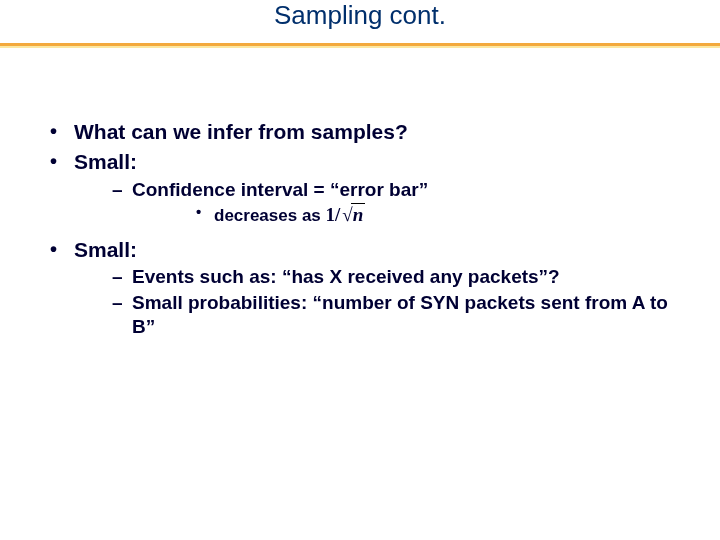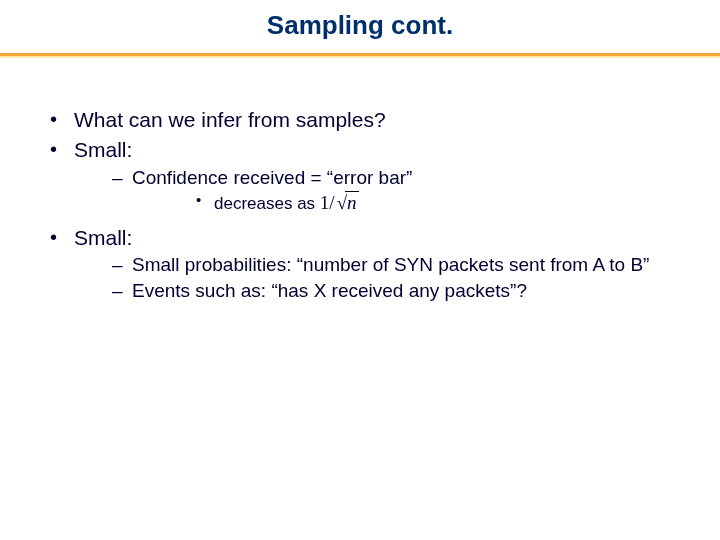--- a/index.html
+++ b/index.html
@@ -12,23 +12,23 @@
     overflow: hidden;
   }
   .slide {
     width: 100%;
     height: 100%;
     padding: 0;
   }
   .title {
     text-align: center;
     font-size: 26px;
-    font-weight: bold;
+    font-weight: normal;
     color: #002f6c;
-    padding-top: 10px;
+    padding-top: 0;
     padding-bottom: 10px;
   }
   .rule {
     width: 100%;
     height: 6px;
     position: relative;
     margin-top: 2px;
   }
   .rule .bar-orange {
     position: absolute;
@@ -36,23 +36,24 @@
     height: 3px;
     background: #f3a93c;
   }
   .rule .bar-yellow {
     position: absolute;
     left: 0; right: 0; top: 3px;
     height: 2px;
     background: #fbe7a1;
   }
   .content {
-    padding: 48px 40px 0 40px;
+    padding: 70px 40px 0 40px;
     font-size: 21px;
     line-height: 1.25;
+    font-weight: bold;
   }
   ul { list-style: none; }
   .lvl1 > li {
     position: relative;
     padding-left: 34px;
     margin-bottom: 4px;
   }
   .lvl1 > li::before {
     content: "•";
     position: absolute;
@@ -124,34 +125,34 @@
     <div class="bar-yellow"></div>
   </div>
 
   <div class="content">
     <ul class="lvl1">
       <li><span>What can we infer from samples?</span></li>
       <li>
         <span>Small:</span>
         <ul class="lvl2">
           <li>
-            <span>Confidence received = “error bar”</span>
+            <span>Confidence interval = “error bar”</span>
             <ul class="lvl3">
               <li>
                 <span>decreases as  </span>
                 <span class="formula">
                   <span>1</span>/<span class="sqrt"><span class="radicand">n</span></span>
                 </span>
               </li>
             </ul>
           </li>
         </ul>
       </li>
       <li>
         <span>Small:</span>
         <ul class="lvl2">
+          <li><span>Events such as: “has X received any packets”?</span></li>
           <li><span>Small probabilities: “number of SYN packets sent from A to B”</span></li>
-          <li><span>Events such as: “has X received any packets”?</span></li>
         </ul>
       </li>
     </ul>
   </div>
 </div>
 
 </body></html>

